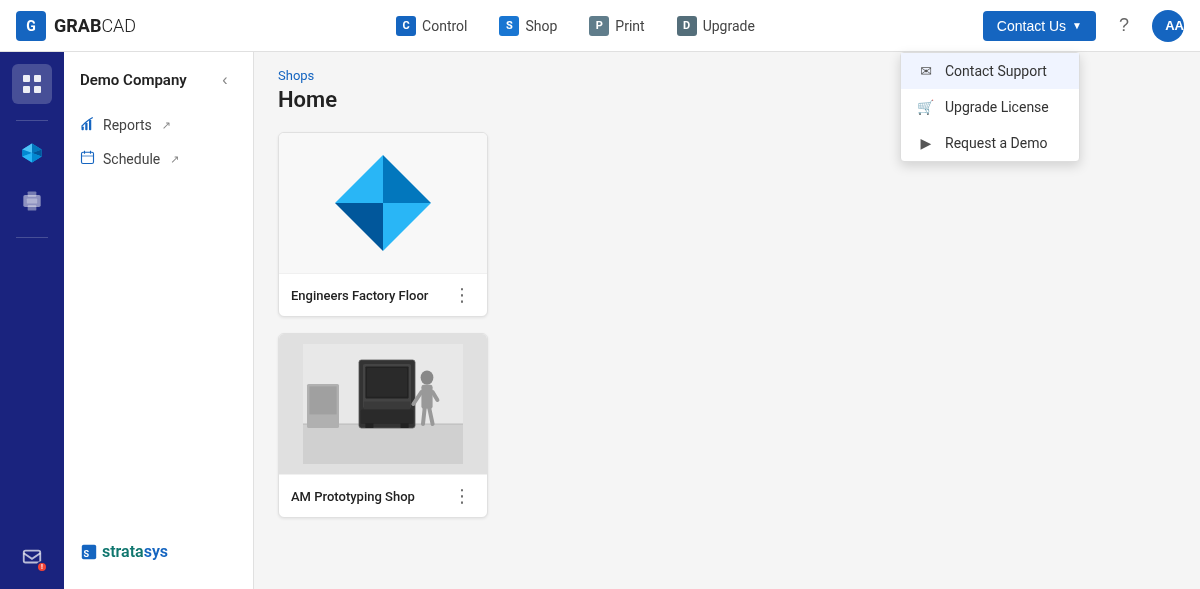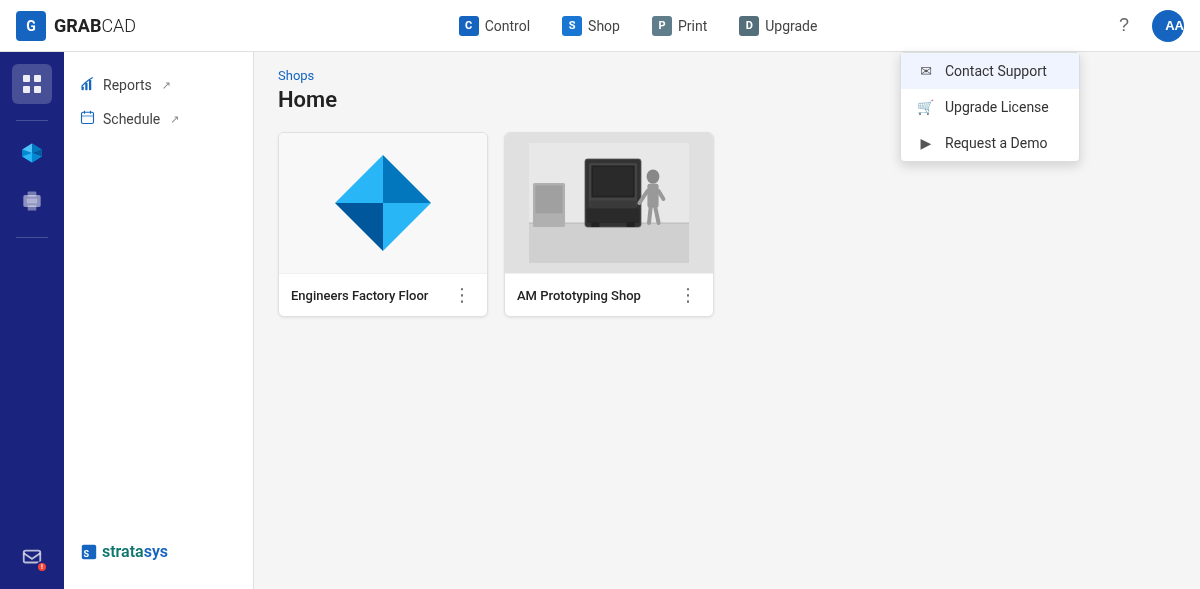--- a/index.html
+++ b/index.html
@@ -125,21 +125,21 @@
     .page-title-row {
       display: flex; align-items: center; justify-content: space-between; margin-bottom: 20px;
     }
     .page-title { font-size: 22px; font-weight: 600; color: #222; }
     .new-shop-btn {
       background: #1565c0; color: #fff; border: none; border-radius: 4px;
       padding: 8px 18px; font-size: 14px; cursor: pointer; font-weight: 500;
     }
 
     
-    .shops-grid { display: flex; flex-wrap: wrap; gap: 16px; }
+    .shops-grid { display: flex; flex-wrap: wrap; gap: 16px; flex-direction: column; }
     .shop-card {
       width: 210px; background: #fff; border-radius: 6px;
       border: 1px solid #e0e0e0; overflow: hidden; cursor: pointer;
       box-shadow: 0 1px 3px rgba(0,0,0,0.08);
     }
     .shop-card-img {
       width: 100%; height: 140px; display: flex; align-items: center; justify-content: center;
       overflow: hidden;
     }
     .shop-card-img-bg1 { background: #f8f8f8; }
@@ -179,20 +179,24 @@
       <span class="nav-icon-box nav-icon-print">P</span>
       <span>Print</span>
     </a>
     <a class="nav-item">
       <span class="nav-icon-box nav-icon-develop">D</span>
       <span>Upgrade</span>
     </a>
   </div>
 
   <div class="nav-right">
+    <button class="contact-btn">
+      <span>Contact Us</span>
+      <span class="caret">▼</span>
+    </button>
     <button class="help-btn">
       <span>?</span>
     </button>
     <button class="avatar-btn">
       <span>AA</span>
     </button>
   </div>
 
   <div class="dropdown-menu">
     <div class="dropdown-item active">
@@ -247,20 +251,24 @@
         <svg width="22" height="22" viewBox="0 0 24 24" fill="none" xmlns="http://www.w3.org/2000/svg">
           <rect x="3" y="5" width="18" height="13" rx="2" stroke="rgba(255,255,255,0.7)" stroke-width="2"></rect>
           <path d="M3 8l9 6 9-6" stroke="rgba(255,255,255,0.7)" stroke-width="2"></path>
         </svg>
         <div class="badge-dot">!</div>
       </div>
     </div>
   </div>
 
   <div class="sidebar-panel">
+    <div class="company-name">
+      <span>Demo Company</span>
+      <button class="collapse-btn">‹</button>
+    </div>
 
     <div class="sidebar-nav-item">
       <span class="sidebar-nav-icon">
         <svg width="15" height="15" viewBox="0 0 20 20" fill="none" xmlns="http://www.w3.org/2000/svg">
           <rect x="2" y="14" width="3" height="5" rx="1" fill="#1565c0"></rect>
           <rect x="7" y="9" width="3" height="10" rx="1" fill="#1565c0"></rect>
           <rect x="12" y="5" width="3" height="14" rx="1" fill="#1565c0"></rect>
           <path d="M2 14 L7 9 L12 5 L17 2" stroke="#1565c0" stroke-width="1.5" fill="none"></path>
         </svg>
       </span>

